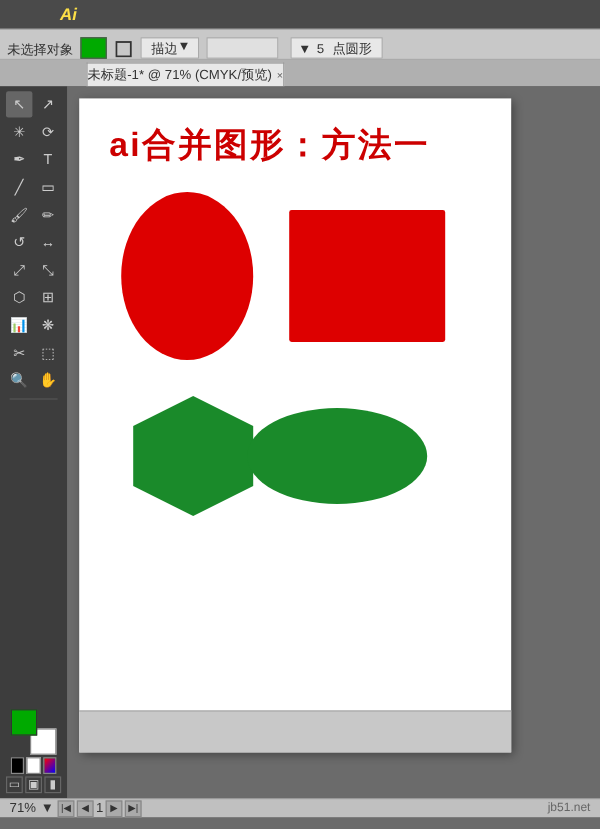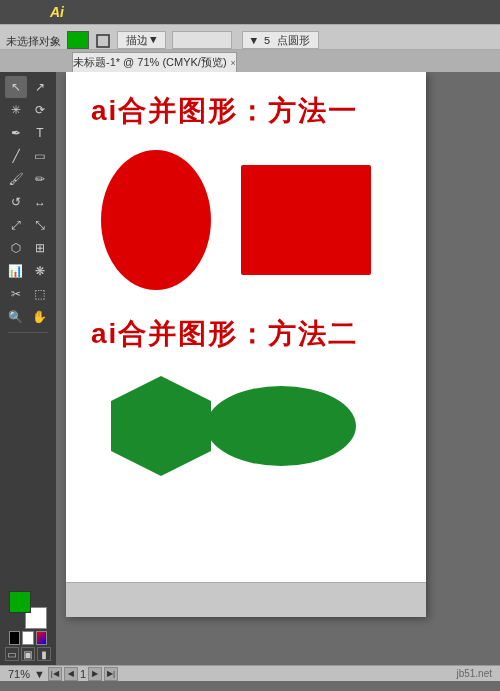--- a/index.html
+++ b/index.html
@@ -215,21 +215,21 @@
       position: relative;
     }
     .canvas-scroll {
       width: 100%;
       height: 100%;
       overflow: hidden;
       position: relative;
     }
     .canvas-doc {
       position: absolute;
-      top: 0;
+      top: 10px;
       left: 10px;
       width: 360px;
       height: 545px;
       background: white;
       box-shadow: 2px 2px 8px rgba(0,0,0,0.4);
     }
 
     
     .doc-content {
       padding: 20px 25px;
@@ -497,21 +497,20 @@
       <div class="canvas-doc">
         <div class="doc-content">
 
           <div class="doc-title-1">ai合并图形：方法一</div>
 
           <div class="shapes-row-1">
             <div class="red-ellipse"></div>
             <div class="red-rectangle"></div>
           </div>
 
-          <div class="doc-title-2">ai合并图形：方法二</div>
 
           <div class="shapes-row-2">
             <div class="green-shape-container">
 
               <svg class="hexagon-svg" width="120" height="110" viewBox="0 0 120 110">
                 <polygon points="60,5 110,30 110,80 60,105 10,80 10,30" fill="#1a8a2a"></polygon>
               </svg>
 
               <div class="green-ellipse"></div>
             </div>

